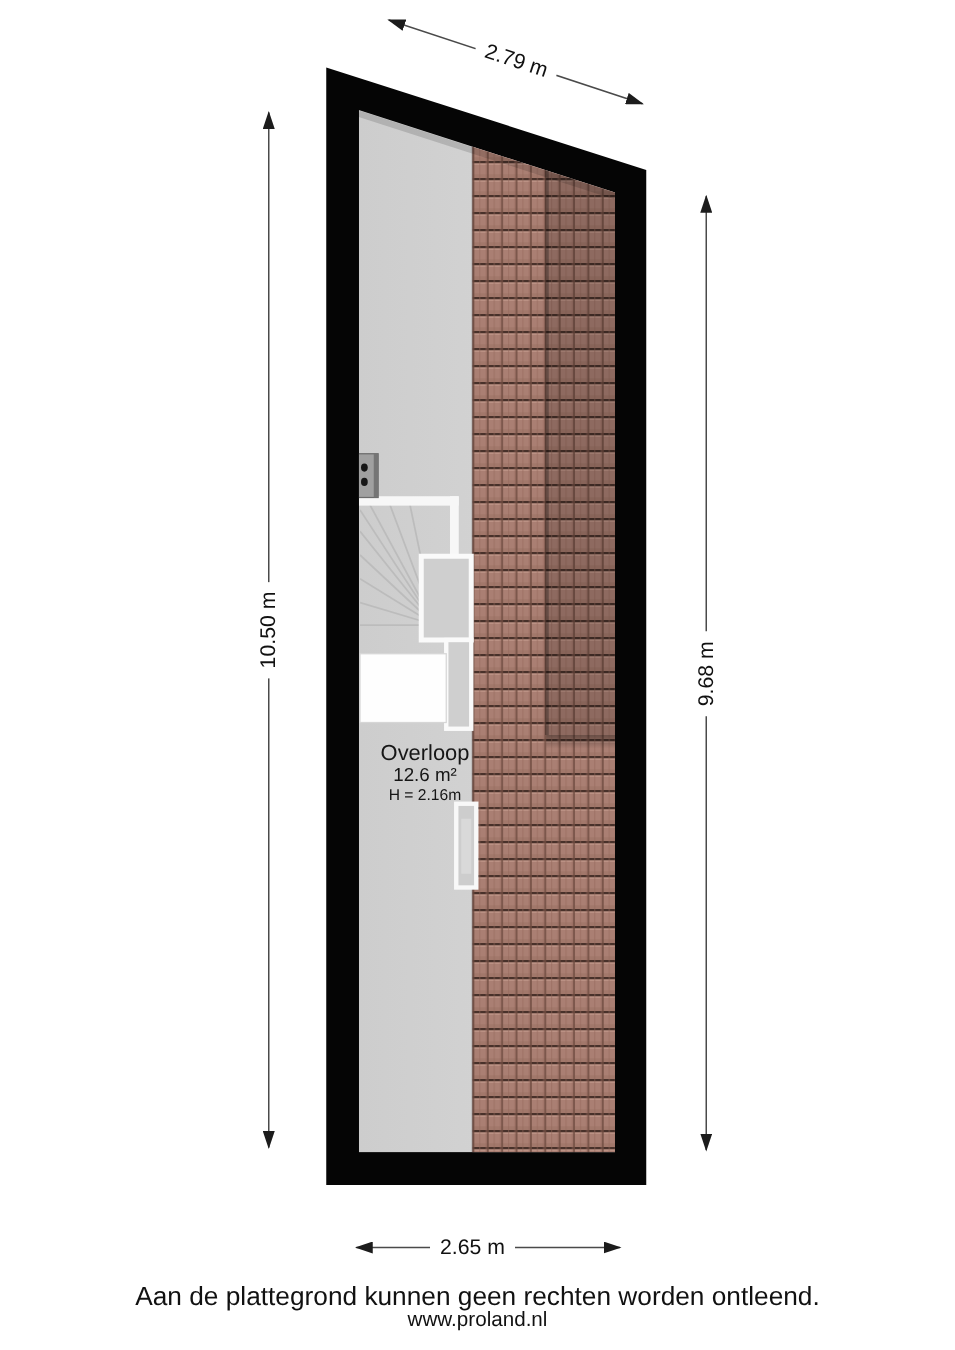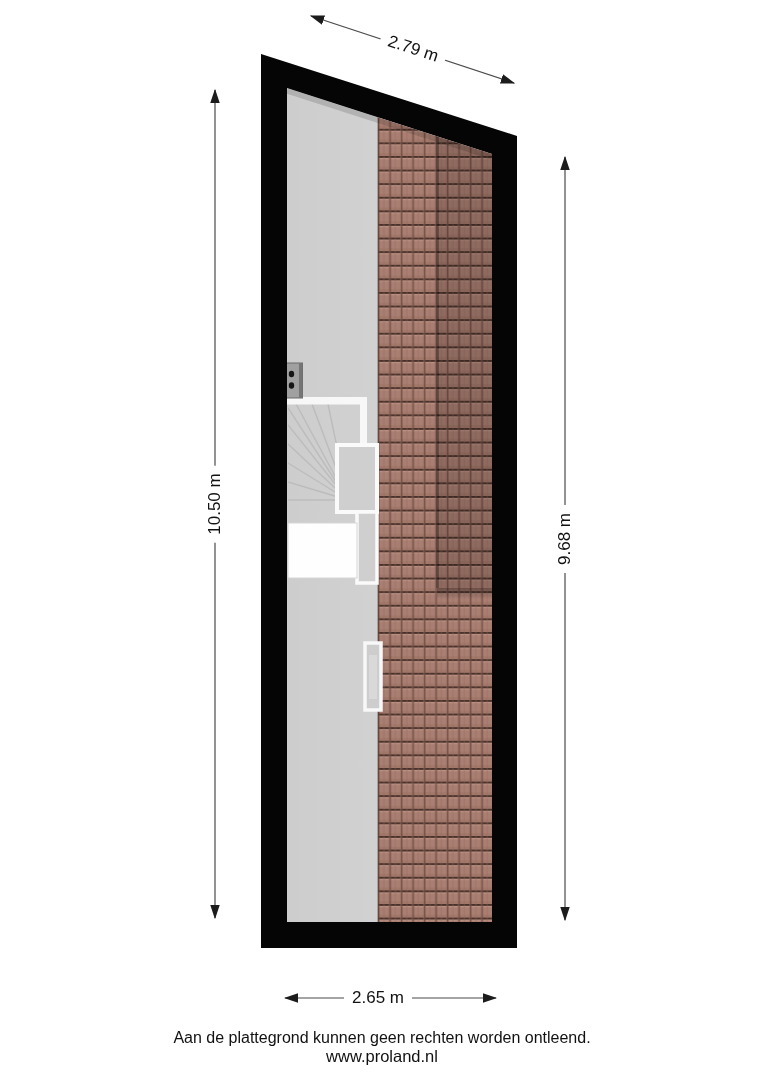--- a/index.html
+++ b/index.html
@@ -20,21 +20,21 @@
     position:absolute; left:340px; top:593px; transform:translateX(-50%);
     text-align:center; color:#161616;
   }
   .room-label .name { font-size:17.5px; line-height:19px; }
   .room-label .area { font-size:15px;   line-height:17px; }
   .room-label .ceil { font-size:12.5px; line-height:15px; }
   .footer {
     position:absolute; left:0; top:1028px; width:764px; text-align:center;
     color:#111;
   }
-  .footer .disclaimer { font-size:16px; line-height:19px; }
+  .footer .disclaimer { font-size:21px; line-height:19px; }
   .footer .website    { font-size:16.5px; line-height:19px; }
 </style>
 </head>
 <body>
 
 <div class="canvas">
 
   <svg class="plan-svg" width="764" height="1080" viewBox="0 0 764 1080">
     <defs>
       <marker id="arr" viewBox="0 0 12 8" refX="11" refY="4" markerWidth="12" markerHeight="8" orient="auto-start-reverse">
@@ -119,19 +119,24 @@
       <line x1="565" y1="157" x2="565" y2="920" marker-start="url(#arr)" marker-end="url(#arr)"></line>
       <line x1="285" y1="998" x2="496" y2="998" marker-start="url(#arr)" marker-end="url(#arr)"></line>
     </g>
   </svg>
 
   <div class="dim-label rot-top" style="left:413px; top:49px;">2.79 m</div>
   <div class="dim-label rot-left" style="left:215px; top:504px;">10.50 m</div>
   <div class="dim-label rot-right" style="left:565px; top:539px;">9.68 m</div>
   <div class="dim-label" style="left:378px; top:998px;">2.65 m</div>
 
+  <div class="room-label">
+    <div class="name">Overloop</div>
+    <div class="area">12.6 m²</div>
+    <div class="ceil">H = 2.16m</div>
+  </div>
 
   <div class="footer">
     <div class="disclaimer">Aan de plattegrond kunnen geen rechten worden ontleend.</div>
     <div class="website">www.proland.nl</div>
   </div>
 
 </div>
 
 </body></html>

